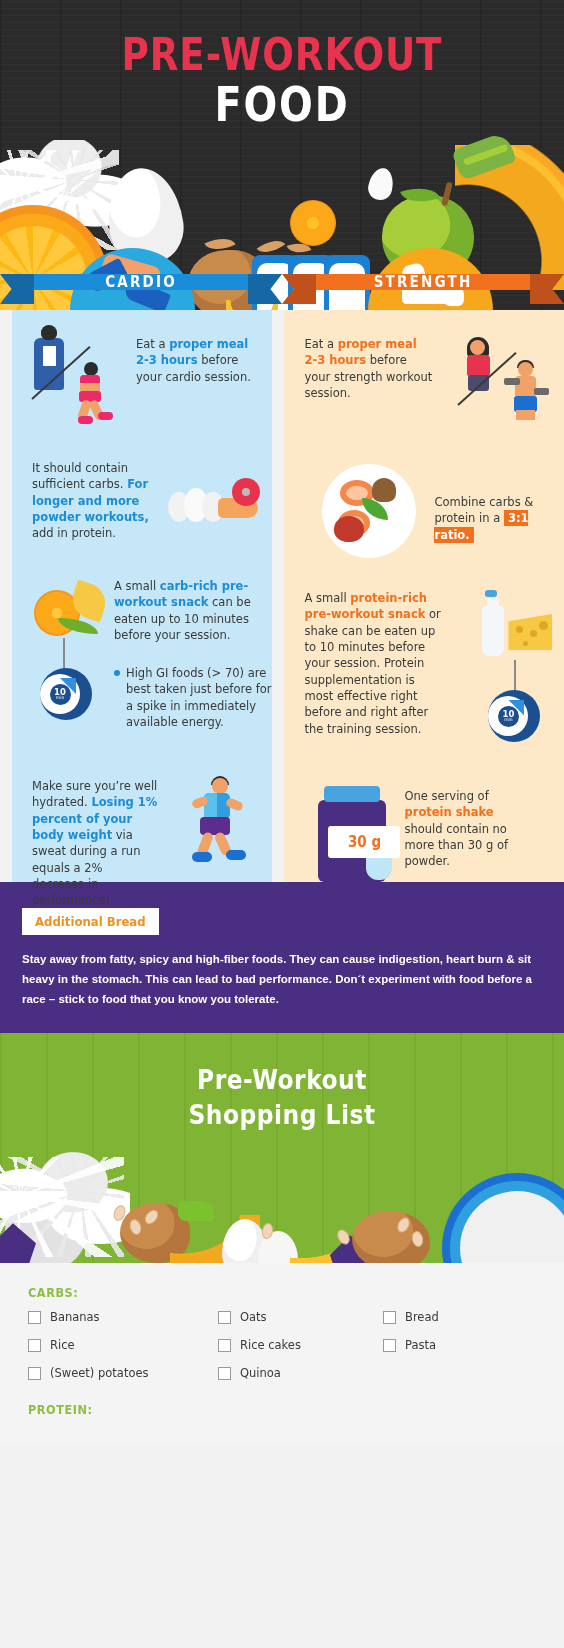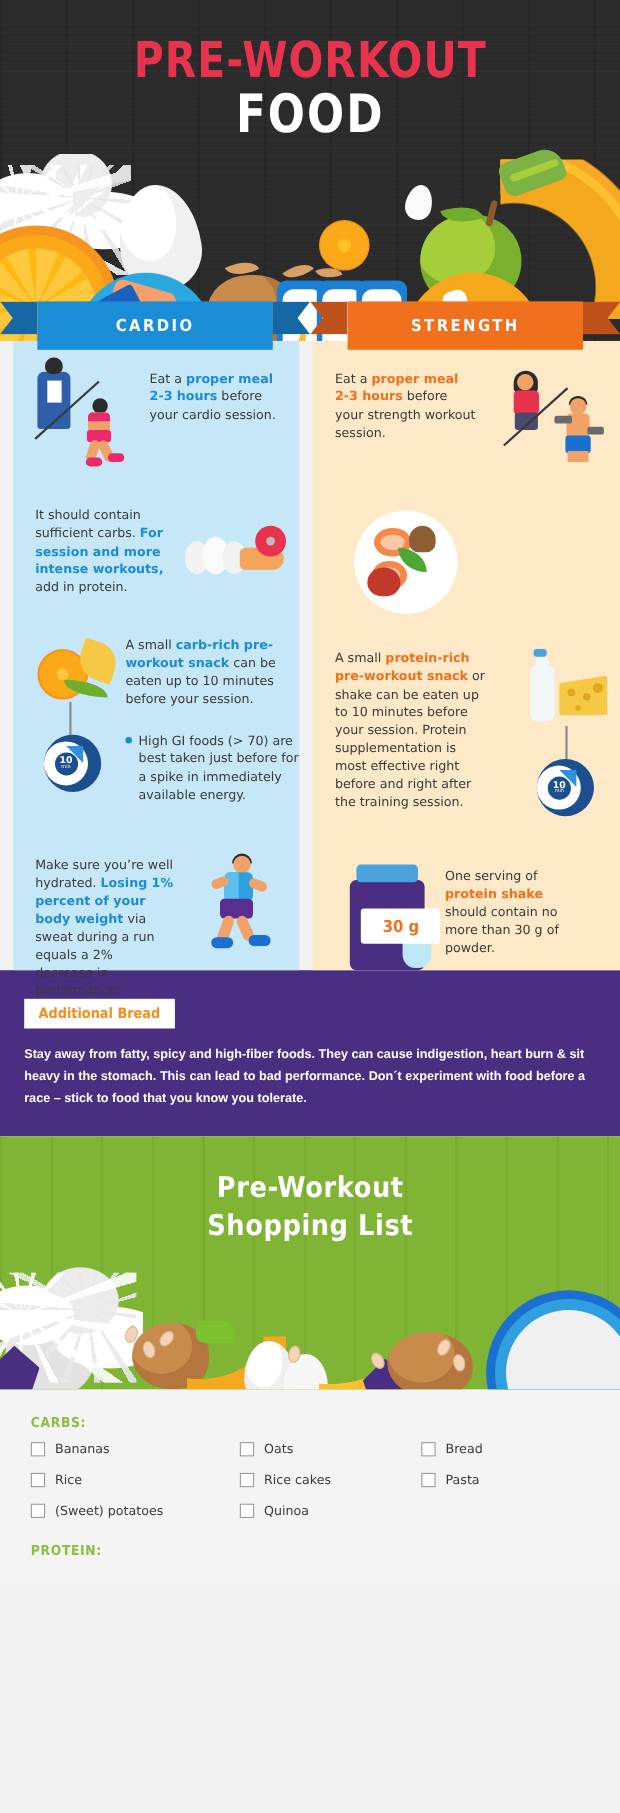--- a/index.html
+++ b/index.html
@@ -138,21 +138,21 @@
   }
   .runner-shoe-a{position:absolute;left:16px;top:18px;width:40px;height:20px;background:#1B5FBF;border-radius:12px 4px 4px 12px;transform:rotate(-28deg);}
   .runner-shoe-b{position:absolute;left:55px;top:38px;width:44px;height:20px;background:#1B5FBF;border-radius:12px 4px 4px 12px;transform:rotate(22deg);}
   .bicep-icon{position:absolute;left:34px;top:16px;width:60px;height:44px;}
   .bicep-icon .arm{position:absolute;left:0;top:16px;width:56px;height:24px;background:#fff;border-radius:6px 16px 16px 6px;}
   .bicep-icon .fore{position:absolute;left:2px;top:0px;width:22px;height:30px;background:#fff;border-radius:8px 8px 2px 8px;transform:rotate(-14deg);}
   .bicep-icon .fist{position:absolute;left:42px;top:24px;width:20px;height:18px;background:#fff;border-radius:6px;}
 
   
   .ribbons { position: relative; height: 36px; z-index: 10; margin-top: -36px; }
-  .ribbon { position:absolute; top:0; height:44px; display:flex; align-items:center; justify-content:center; }
+  .ribbon { position:absolute; top:0; height:16px; display:flex; align-items:center; justify-content:center; }
   .ribbon .lbl {
     font-family:"DejaVu Sans Condensed","Liberation Sans Narrow","Liberation Sans",sans-serif;
     color:#fff; font-weight:bold; font-size:15px; letter-spacing:2.2px;
   }
   .ribbon-cardio { left: 34px; width: 214px; background:#1B8CD8; }
   .ribbon-strength { left: 316px; width: 214px; background:#F0701E; }
   .ribbon-cardio::before, .ribbon-cardio::after,
   .ribbon-strength::before, .ribbon-strength::after {
     content:""; position:absolute; top:0; width:34px; height:30px;
   }
@@ -406,21 +406,21 @@
             <div class="sh1"></div>
             <div class="sh2"></div>
         </div>
         <div class="txt" style="position:absolute;left:108px;top:4px;width:128px;">
           <span>Eat a </span><span class="hl-blue">proper meal 2-3 hours</span><span> before your cardio session.</span>
         </div>
       </div>
 
       <div class="block" style="height:110px;">
         <div class="txt" style="position:absolute;left:4px;top:8px;width:118px;">
-          <span>It should contain sufficient carbs. </span><span class="hl-blue">For session and more intense workouts,</span><span> add in protein.</span>
+          <span>It should contain sufficient carbs. </span><span class="hl-blue">For longer and more powder workouts,</span><span> add in protein.</span>
         </div>
         <div class="ill eggs-arm" style="left:140px;top:26px;">
           <div class="e1"></div>
             <div class="e2"></div>
             <div class="e3"></div>
             <div class="arm"></div>
             <div class="dumb"></div>
         </div>
       </div>
 
@@ -494,20 +494,23 @@
         </div>
       </div>
 
       <div class="block" style="height:114px;">
         <div class="ill salmon-plate" style="left:22px;top:4px;">
           <div class="s1"></div>
             <div class="s2"></div>
             <div class="meat"></div>
             <div class="mush"></div>
             <div class="herb"></div>
+        </div>
+        <div class="txt" style="position:absolute;left:134px;top:34px;width:112px;">
+          <span>Combine carbs &amp; protein in a </span><span class="hl-chip">3:1 ratio.</span>
         </div>
       </div>
 
       <div class="block" style="height:184px;">
         <div class="txt" style="position:absolute;left:4px;top:2px;width:142px;">
           <span>A small </span><span class="hl-orange">protein-rich pre-workout snack</span><span> or shake can be eaten up to 10 minutes before your session. Protein supplementation is most effective right before and right after the training session.</span>
         </div>
         <div class="ill milk-cheese" style="left:180px;top:12px;">
           <div class="btl"></div>
             <div class="cap"></div>

